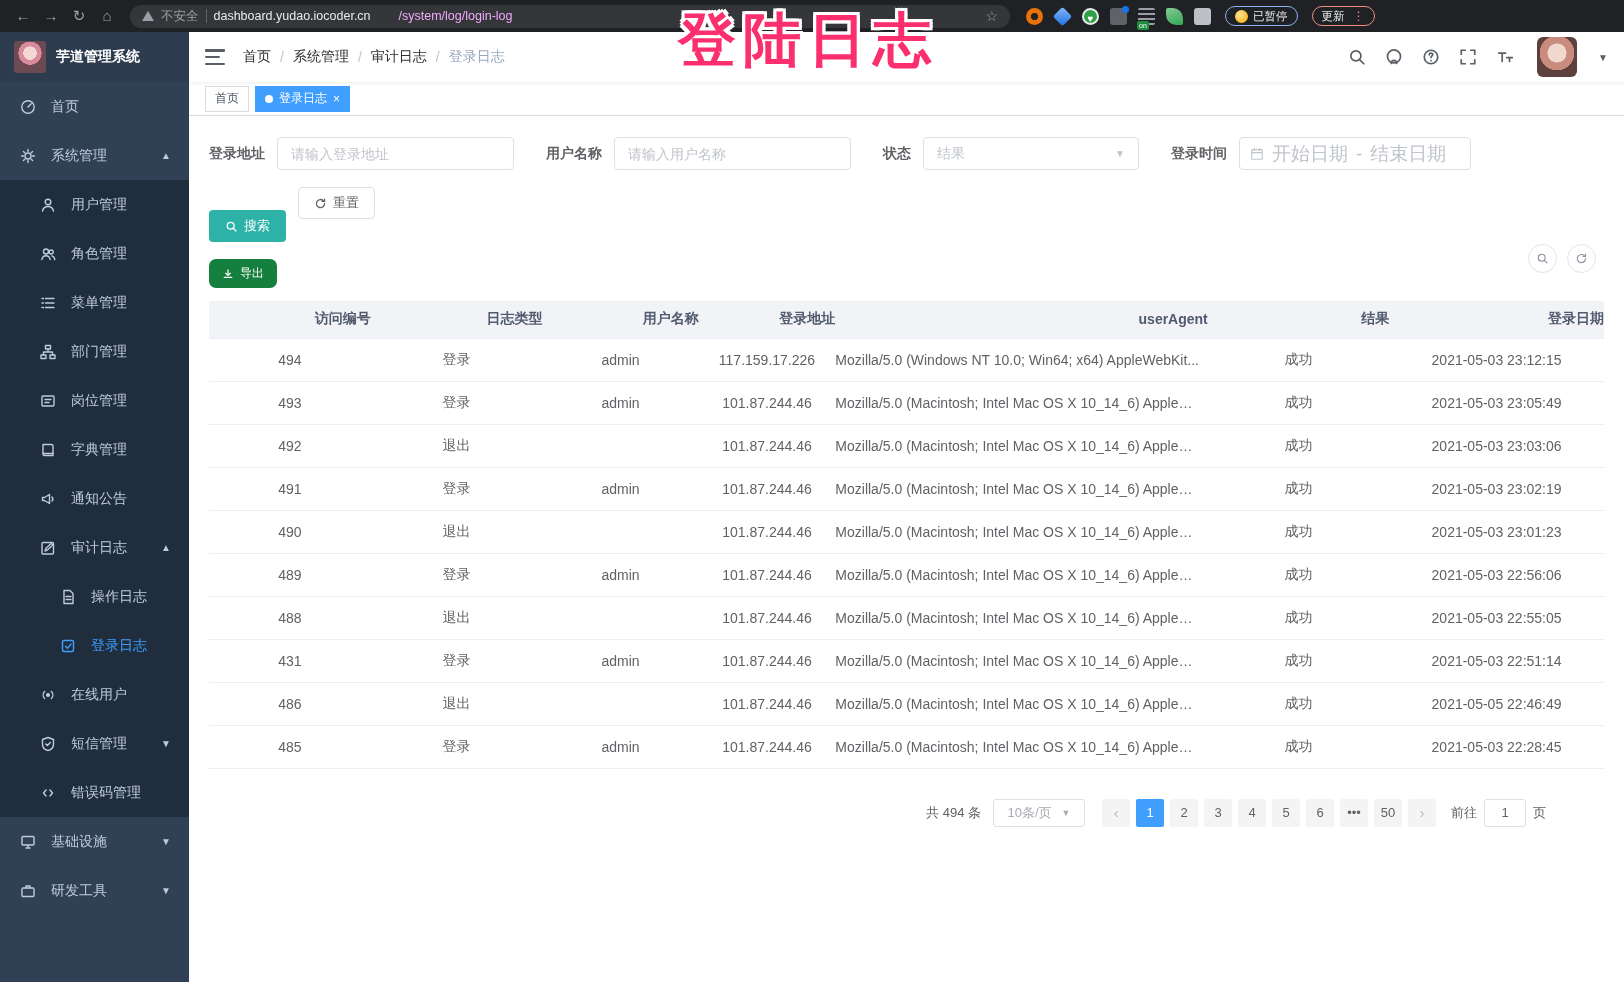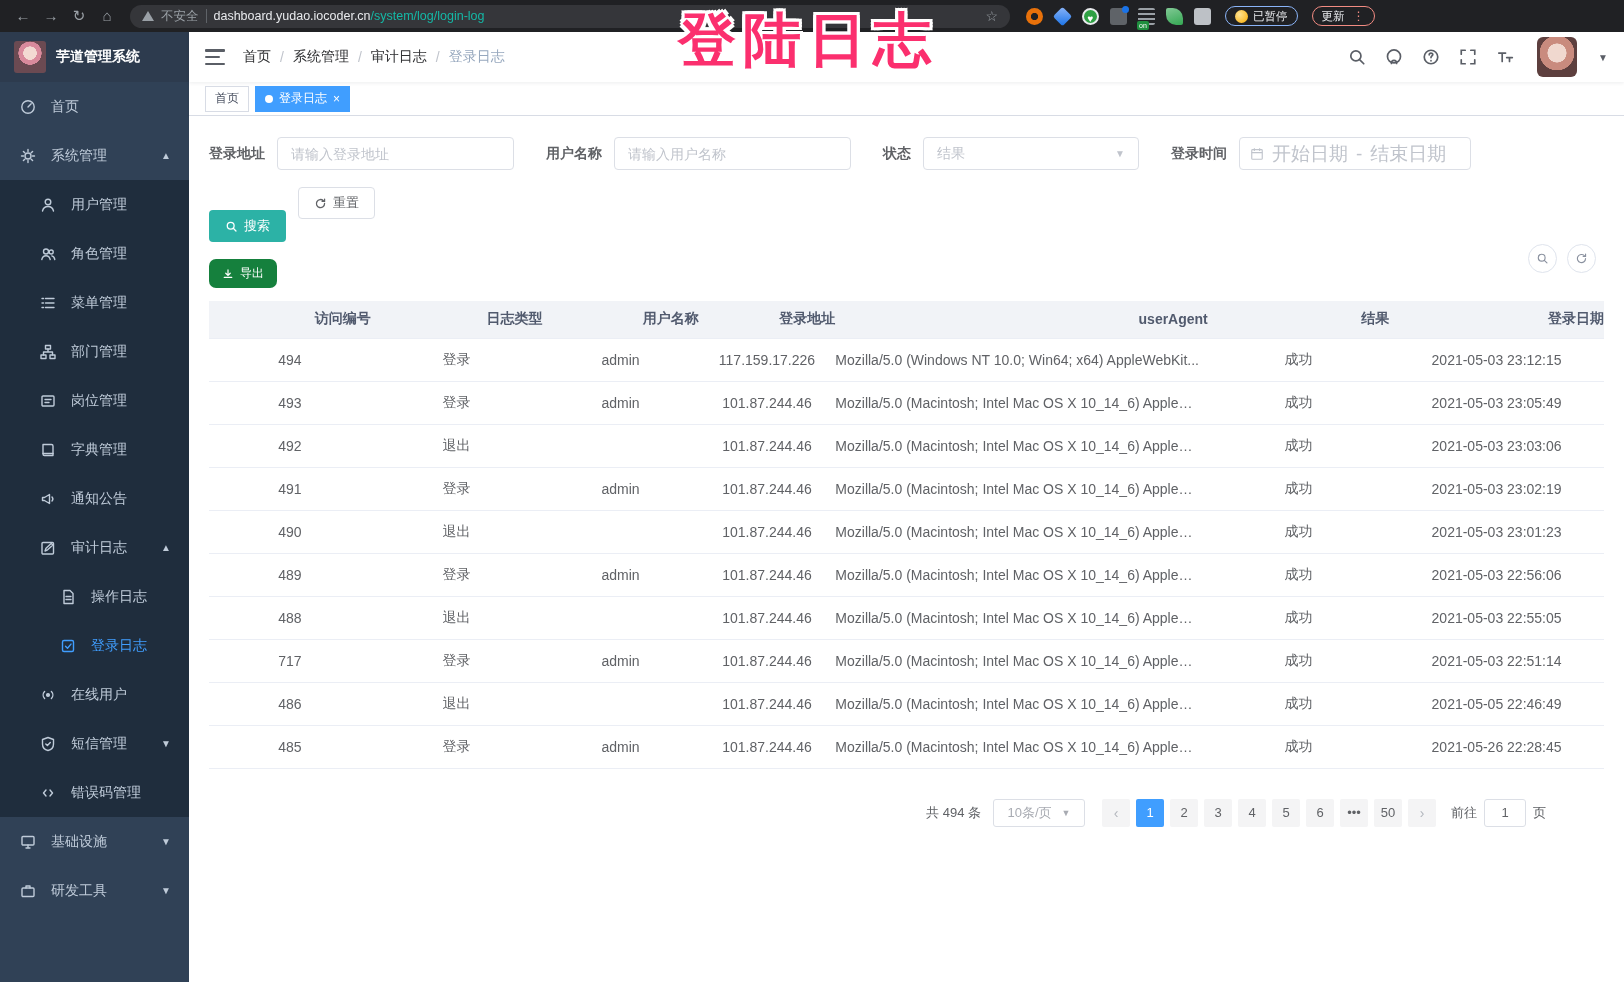--- a/index.html
+++ b/index.html
@@ -11,21 +11,21 @@
     padding:0 10px; gap:2px; position:relative; z-index:5; }
   .bnav { color:#9aa0a6; font-size:15px; width:26px; height:24px; line-height:24px;
     text-align:center; border-radius:50%; flex:0 0 auto; }
   .url-bar { width:880px; height:23px; background:#35363a; border-radius:12px;
     margin-left:8px; display:flex; align-items:center; padding:0 12px; gap:7px;
     font-size:12.5px; color:#9aa0a6; }
   .warn-tri { width:0; height:0; border-left:6px solid transparent; border-right:6px solid transparent;
     border-bottom:10px solid #9aa0a6; position:relative; flex:0 0 auto; }
   .url-sep { width:1px; height:14px; background:#5f6368; }
   .url-domain { color:#e8eaed; }
-  .url-path { color:#14b8a6; }
+  .url-path { color:#f0abfc;margin-left:28px; }
   .url-star { margin-left:auto; color:#9aa0a6; font-size:14px; }
   .ext-row { display:flex; align-items:center; gap:11px; margin-left:14px; }
   .ext { width:17px; height:17px; border-radius:50%; position:relative; flex:0 0 auto; }
   .ext-orange { background:radial-gradient(circle at 50% 50%, #202124 28%, #e8710a 32%); }
   .ext-gem { border-radius:3px; background:linear-gradient(135deg,#8ab4f8,#1a73e8); transform:rotate(45deg) scale(.8); }
   .ext-heart { background:#2ea043; color:#fff; font-size:10px; text-align:center; line-height:17px; border:2px solid #e8eaed; }
   .ext-grid { border-radius:3px; background:#5f6368; }
   .ext-grid::after { content:""; position:absolute; right:-2px; top:-2px; width:7px; height:7px; border-radius:50%; background:#1a73e8; }
   .ext-list { border-radius:2px; background:repeating-linear-gradient(#9aa0a6 0 2px, transparent 2px 5px); }
   .ext-list .on-badge { position:absolute; left:-1px; bottom:-5px; background:#1e8e3e; color:#fff;
@@ -512,21 +512,21 @@
             <tr>
           <td>488</td>
           <td>退出</td>
           <td></td>
           <td>101.87.244.46</td>
           <td class="ua">Mozilla/5.0 (Macintosh; Intel Mac OS X 10_14_6) AppleWe...</td>
           <td>成功</td>
           <td>2021-05-03 22:55:05</td>
         </tr>
             <tr>
-          <td>717</td>
+          <td>431</td>
           <td>登录</td>
           <td>admin</td>
           <td>101.87.244.46</td>
           <td class="ua">Mozilla/5.0 (Macintosh; Intel Mac OS X 10_14_6) AppleWe...</td>
           <td>成功</td>
           <td>2021-05-03 22:51:14</td>
         </tr>
             <tr>
           <td>486</td>
           <td>退出</td>
@@ -536,21 +536,21 @@
           <td>成功</td>
           <td>2021-05-05 22:46:49</td>
         </tr>
             <tr>
           <td>485</td>
           <td>登录</td>
           <td>admin</td>
           <td>101.87.244.46</td>
           <td class="ua">Mozilla/5.0 (Macintosh; Intel Mac OS X 10_14_6) AppleWe...</td>
           <td>成功</td>
-          <td>2021-05-26 22:28:45</td>
+          <td>2021-05-03 22:28:45</td>
         </tr>
           </tbody>
       </table>
 
       
 
       
       <div class="pagination">
         <span class="pg-total">共 494 条</span>
         <span class="pg-size">

